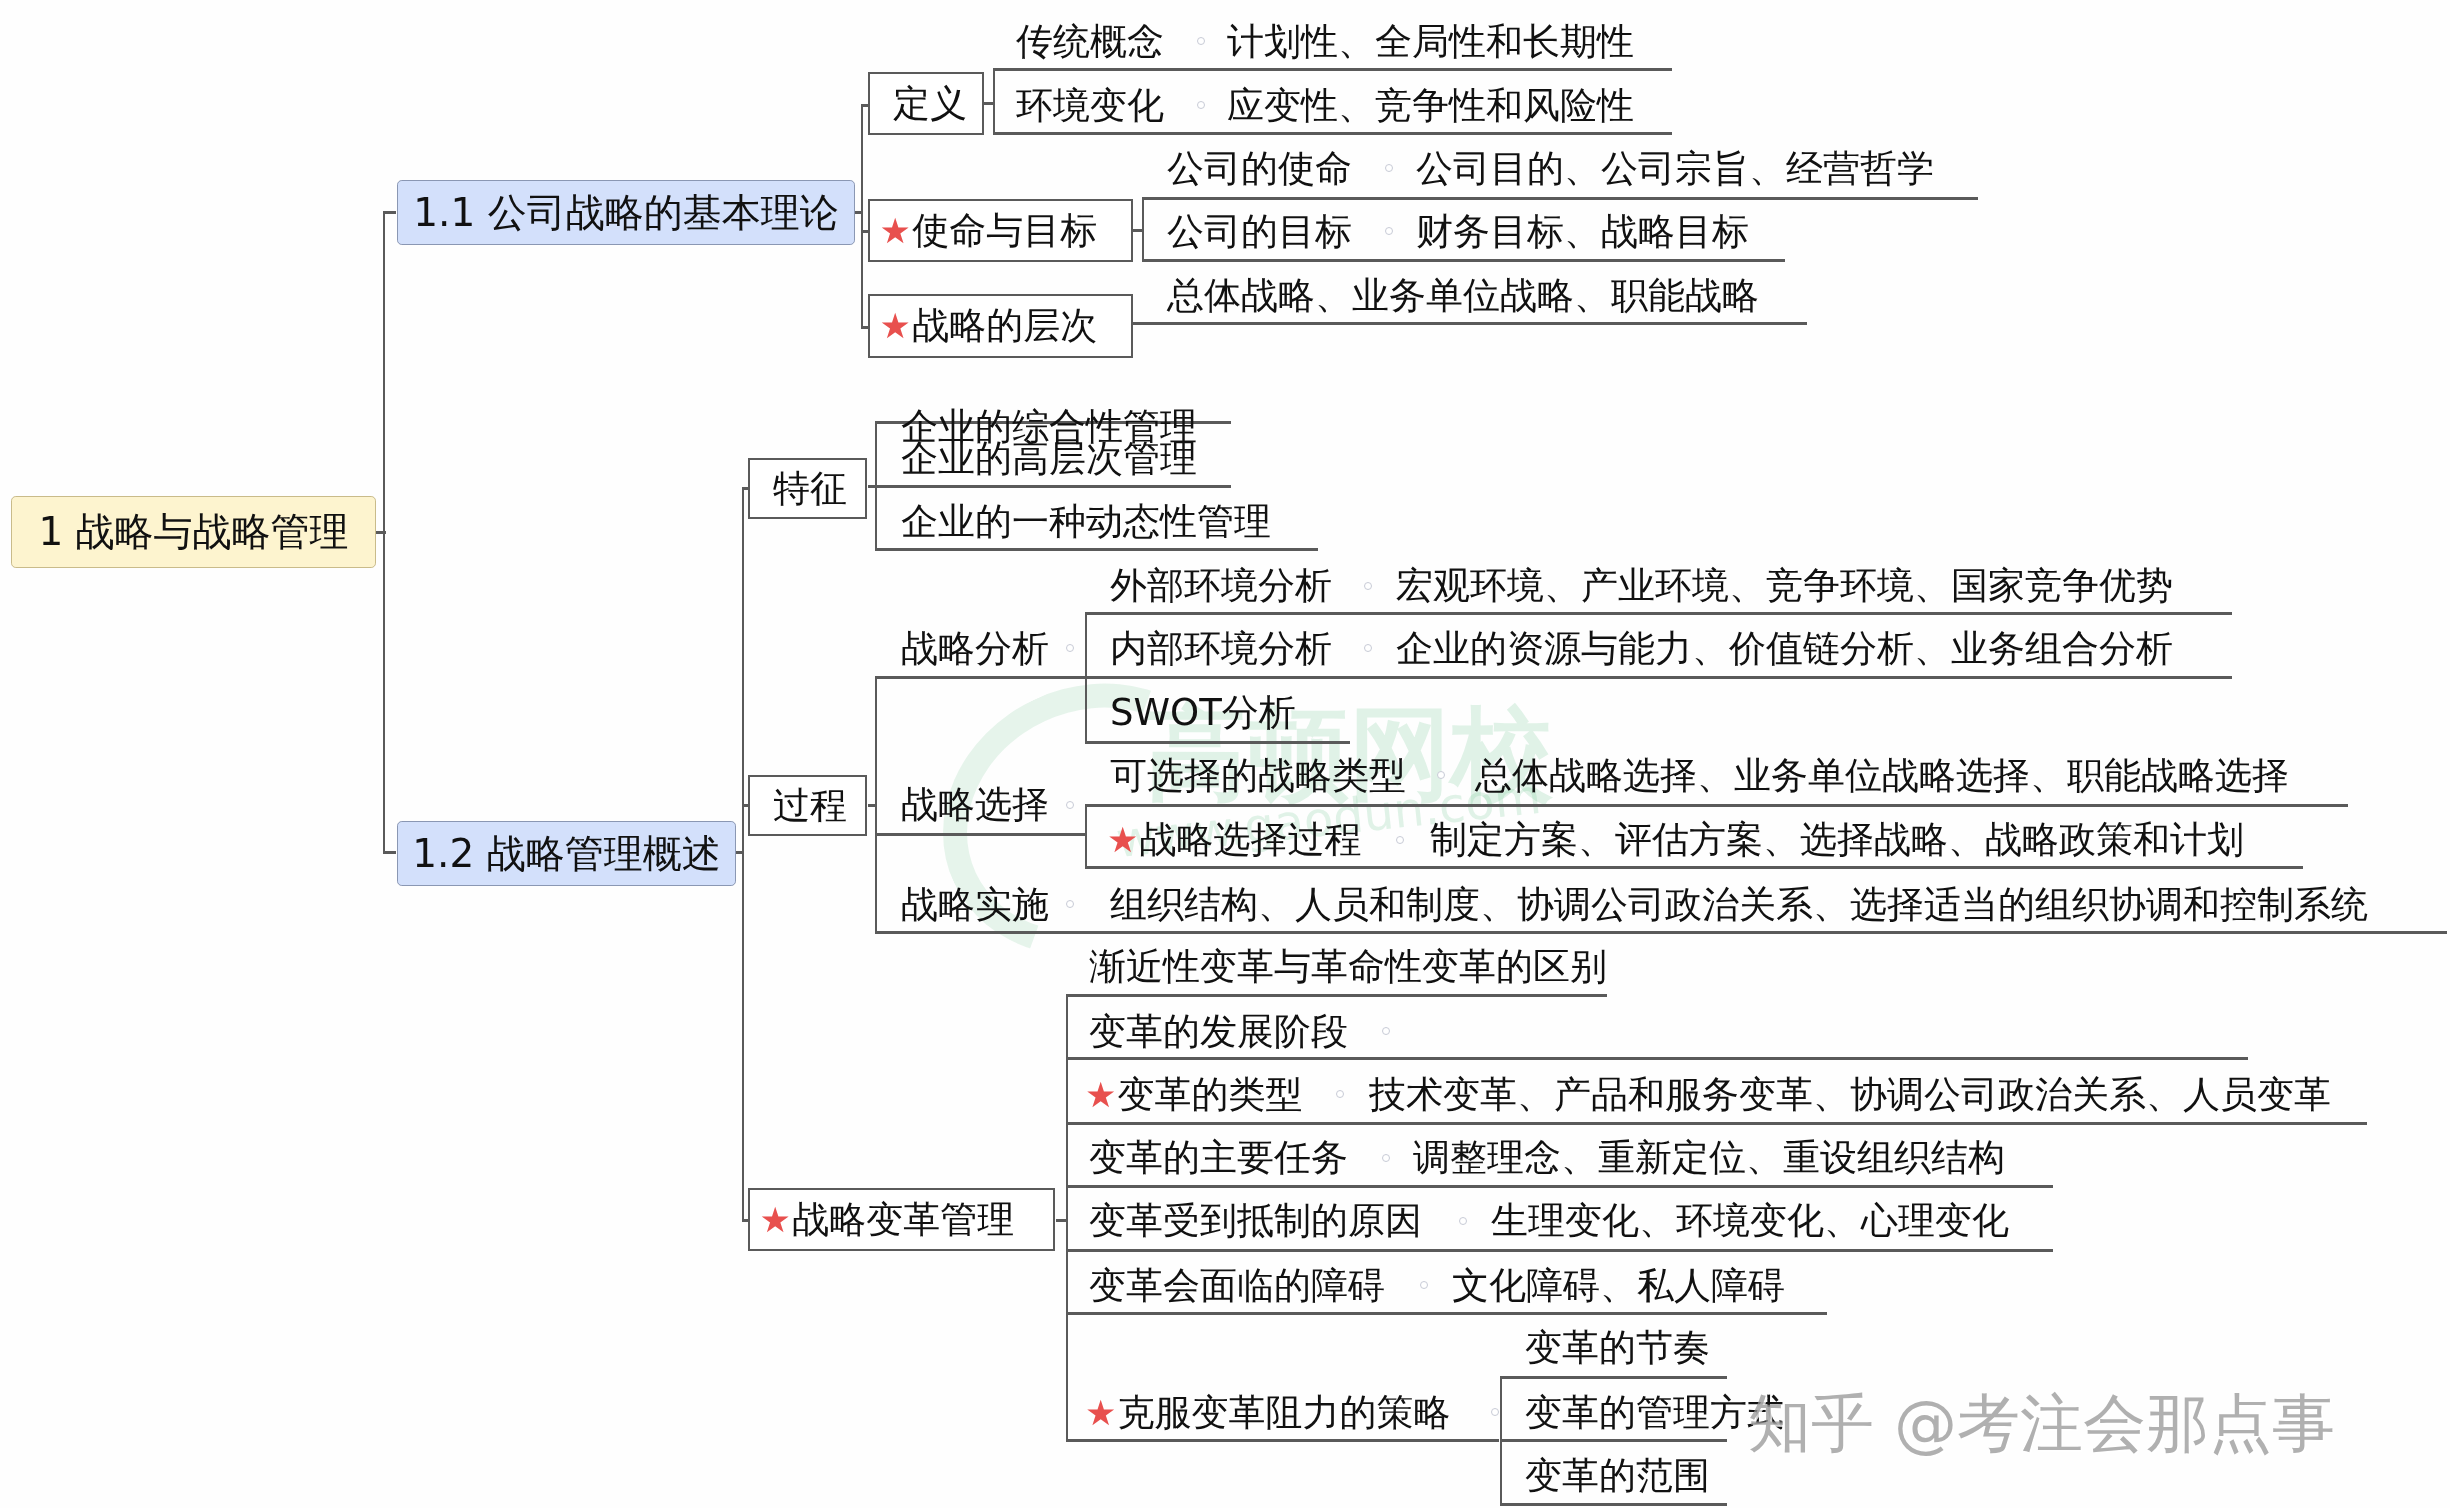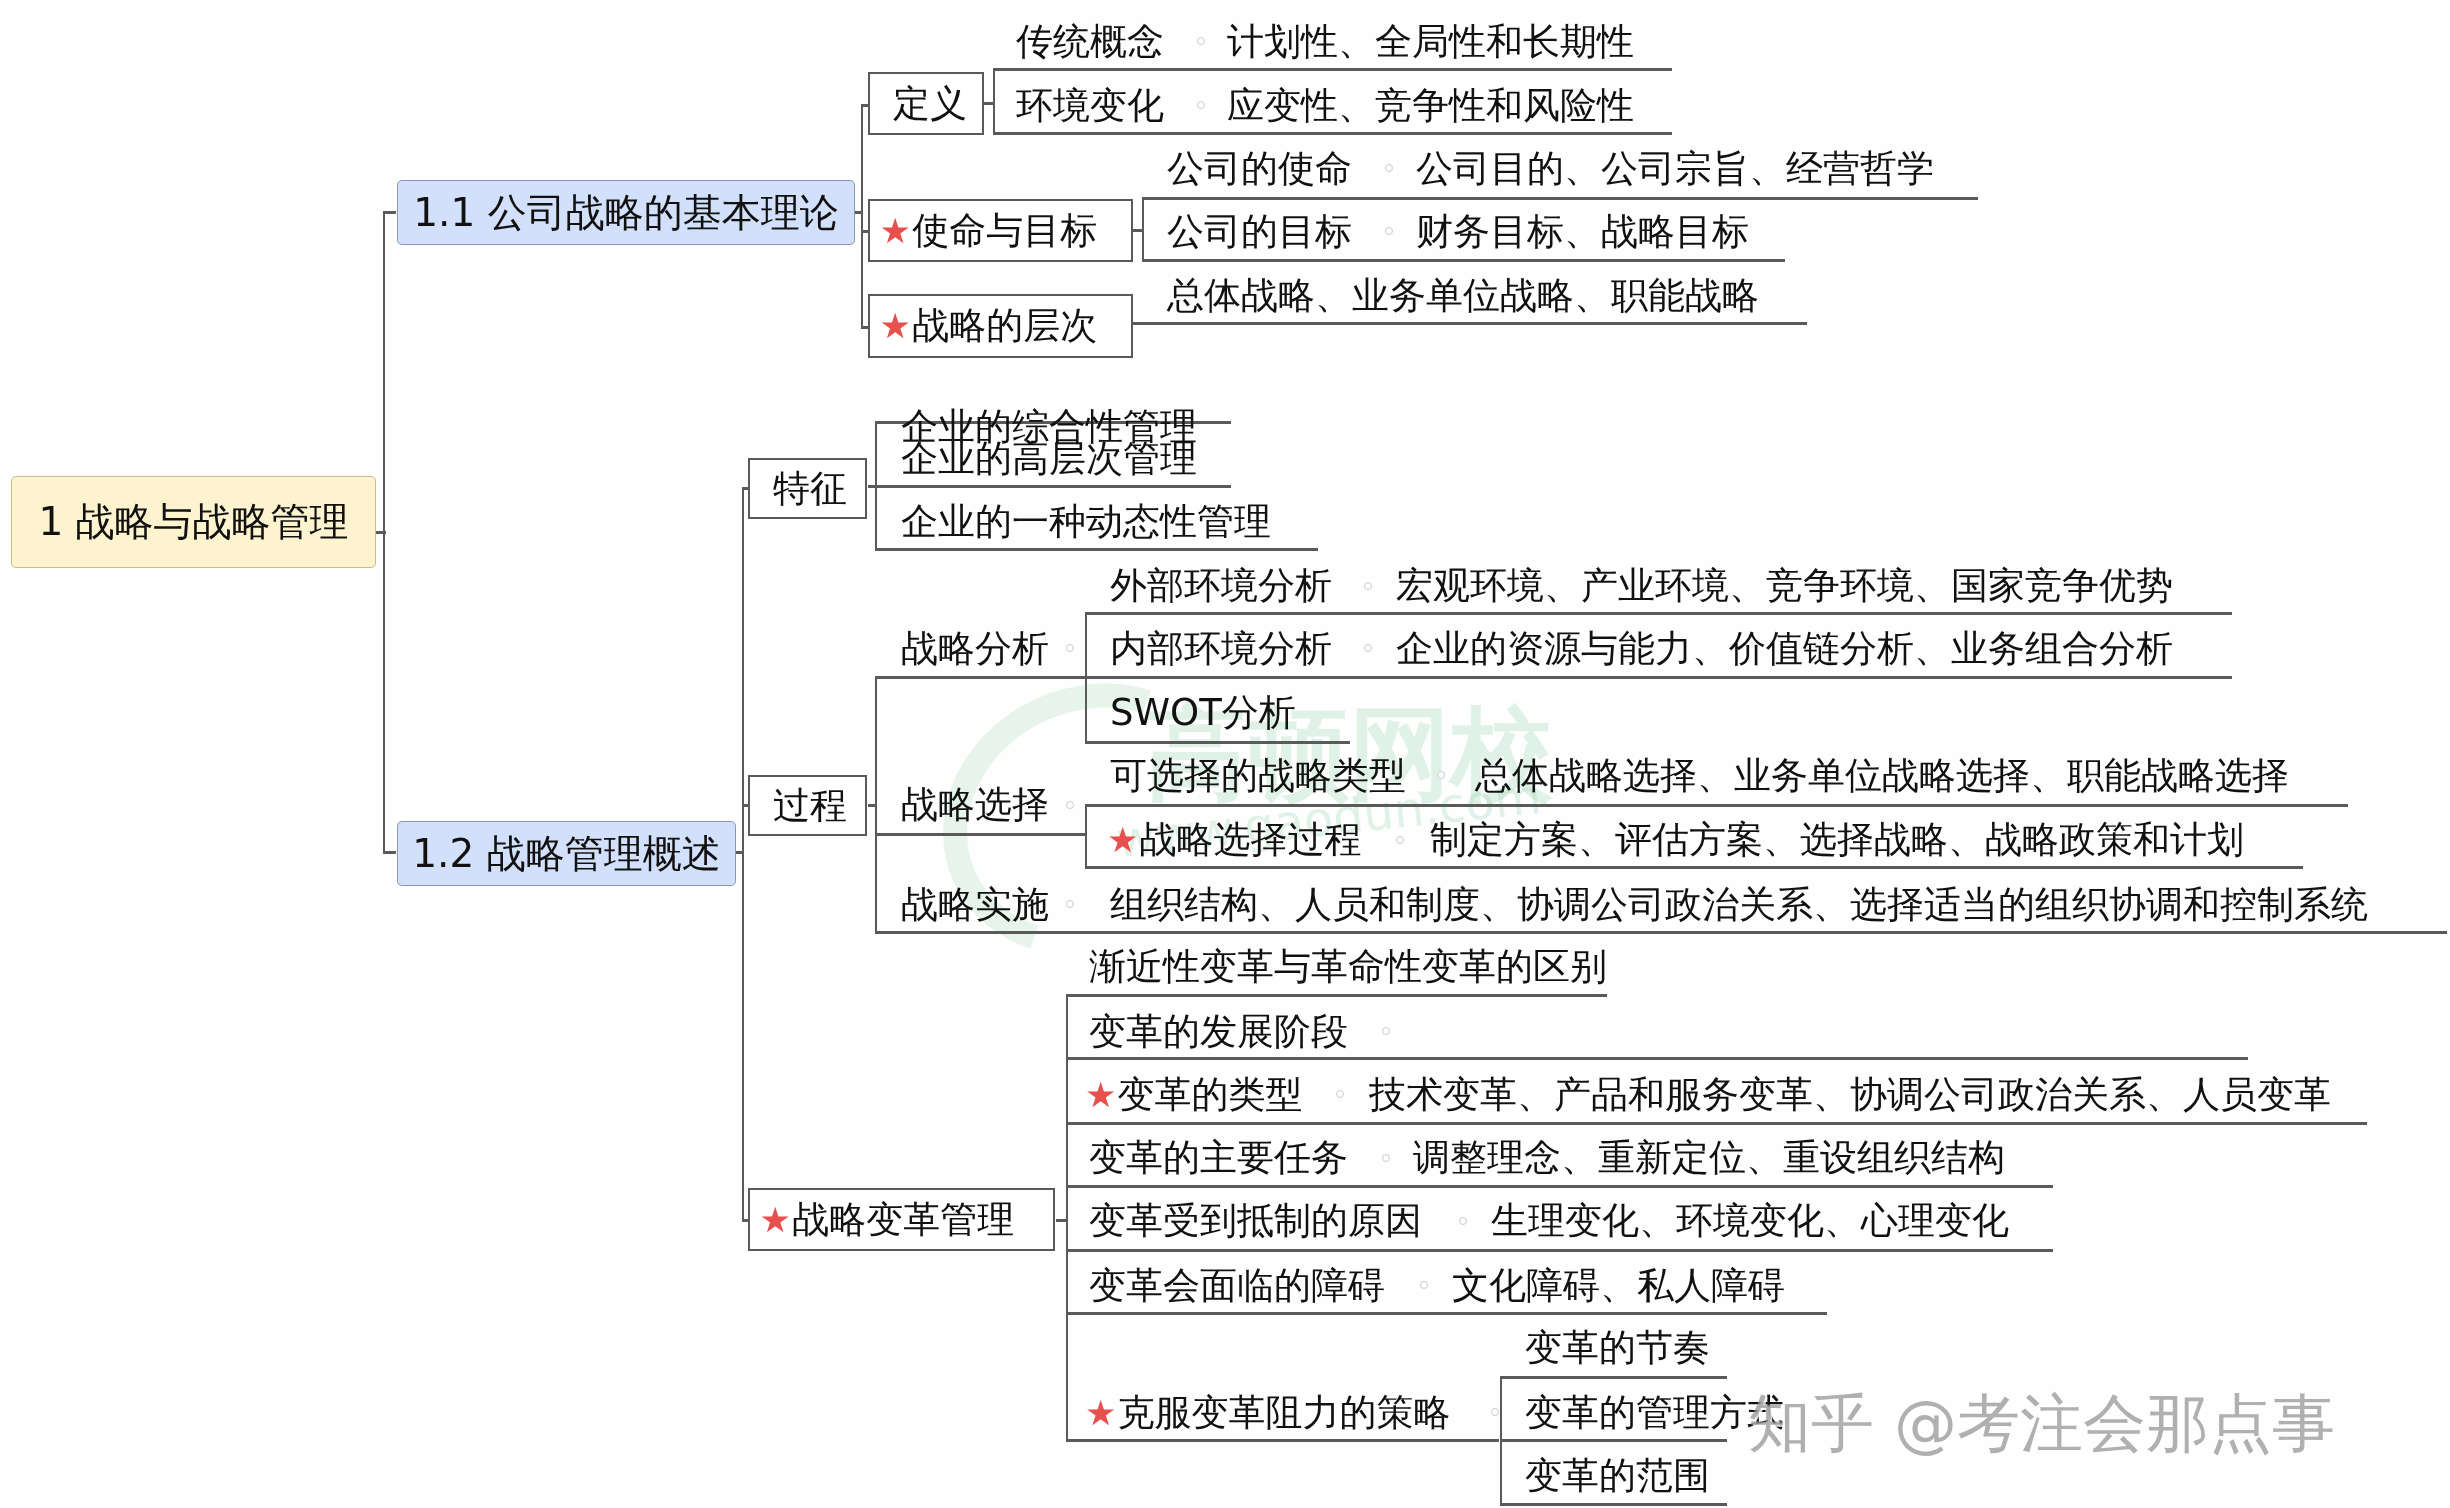--- a/index.html
+++ b/index.html
@@ -94,21 +94,21 @@
   <div class="hline" style="left:1066px; top:1185px; width:987px;"></div>
   <div class="hline" style="left:1066px; top:1249px; width:987px;"></div>
   <div class="hline" style="left:1066px; top:1312px; width:761px;"></div>
   <div class="hline" style="left:1066px; top:1439px; width:433px;"></div>
 
   <div class="vline" style="left:1500px; top:1378px; height:127px;"></div>
   <div class="hline" style="left:1500px; top:1376px; width:227px;"></div>
   <div class="hline" style="left:1500px; top:1439px; width:227px;"></div>
   <div class="hline" style="left:1500px; top:1503px; width:227px;"></div>
 
-  <div class="topic root" style="left:11px; top:476px; width:365px; height:92px;">
+  <div class="topic root" style="left:11px; top:496px; width:365px; height:72px;">
     <span>1 战略与战略管理</span>
   </div>
 
   <div class="topic sub" style="left:397px; top:180px; width:458px; height:65px;">
     <span>1.1 公司战略的基本理论</span>
   </div>
 
   <div class="box" style="left:868px; top:72px; width:116px; height:63px;">
     <span>定义</span>
   </div>

